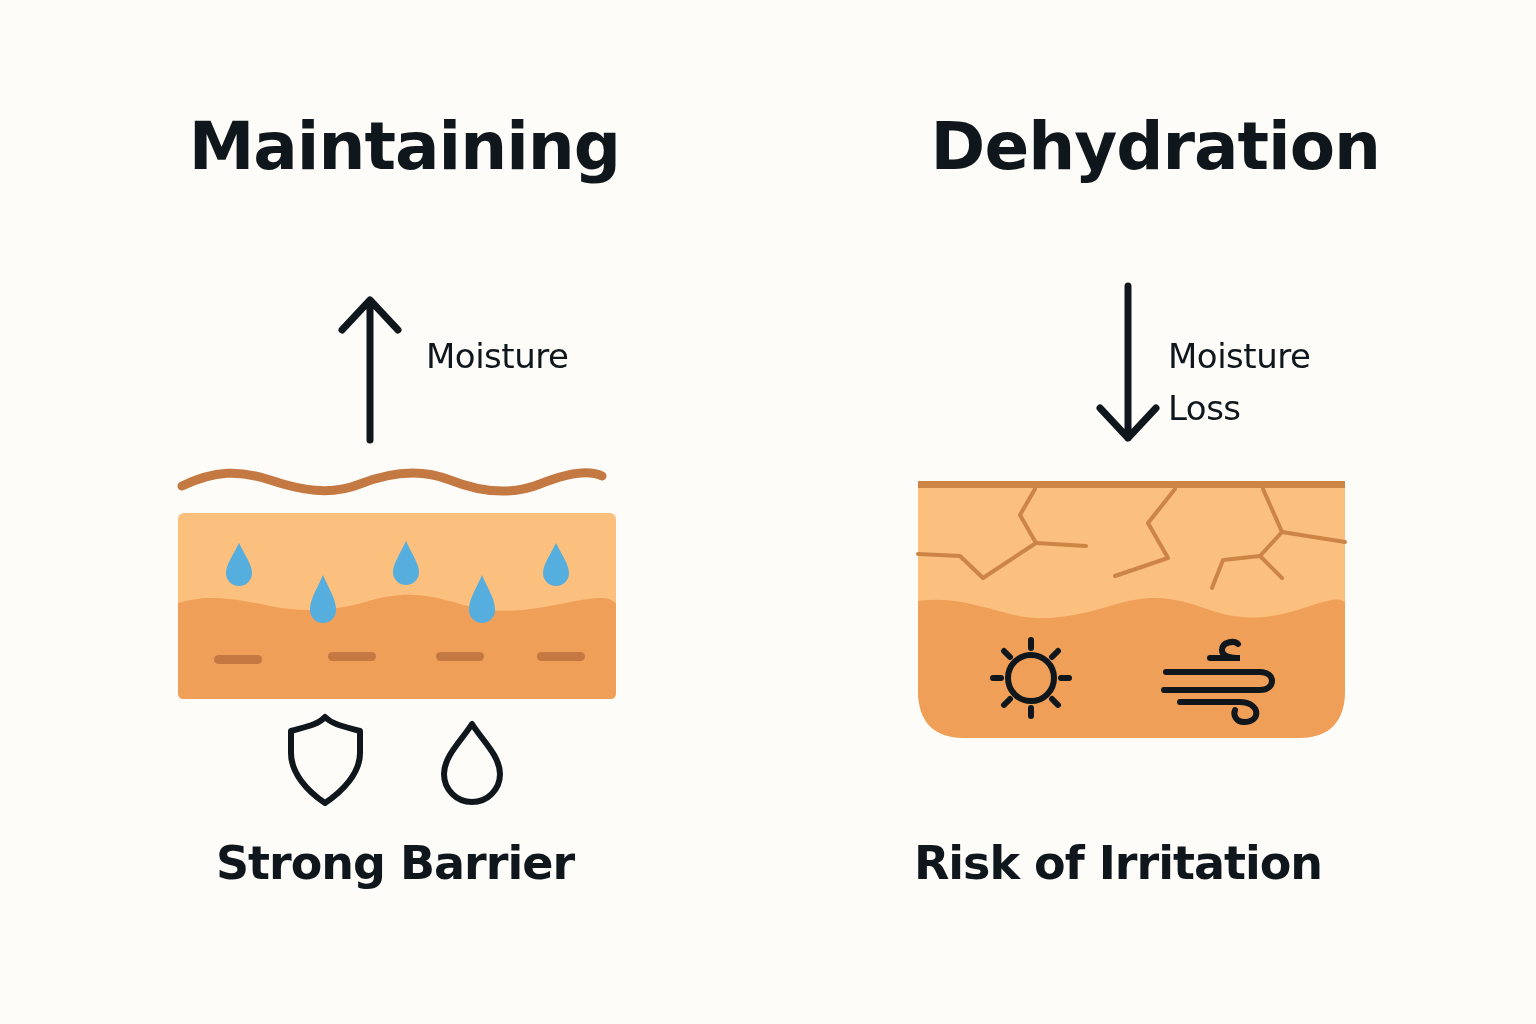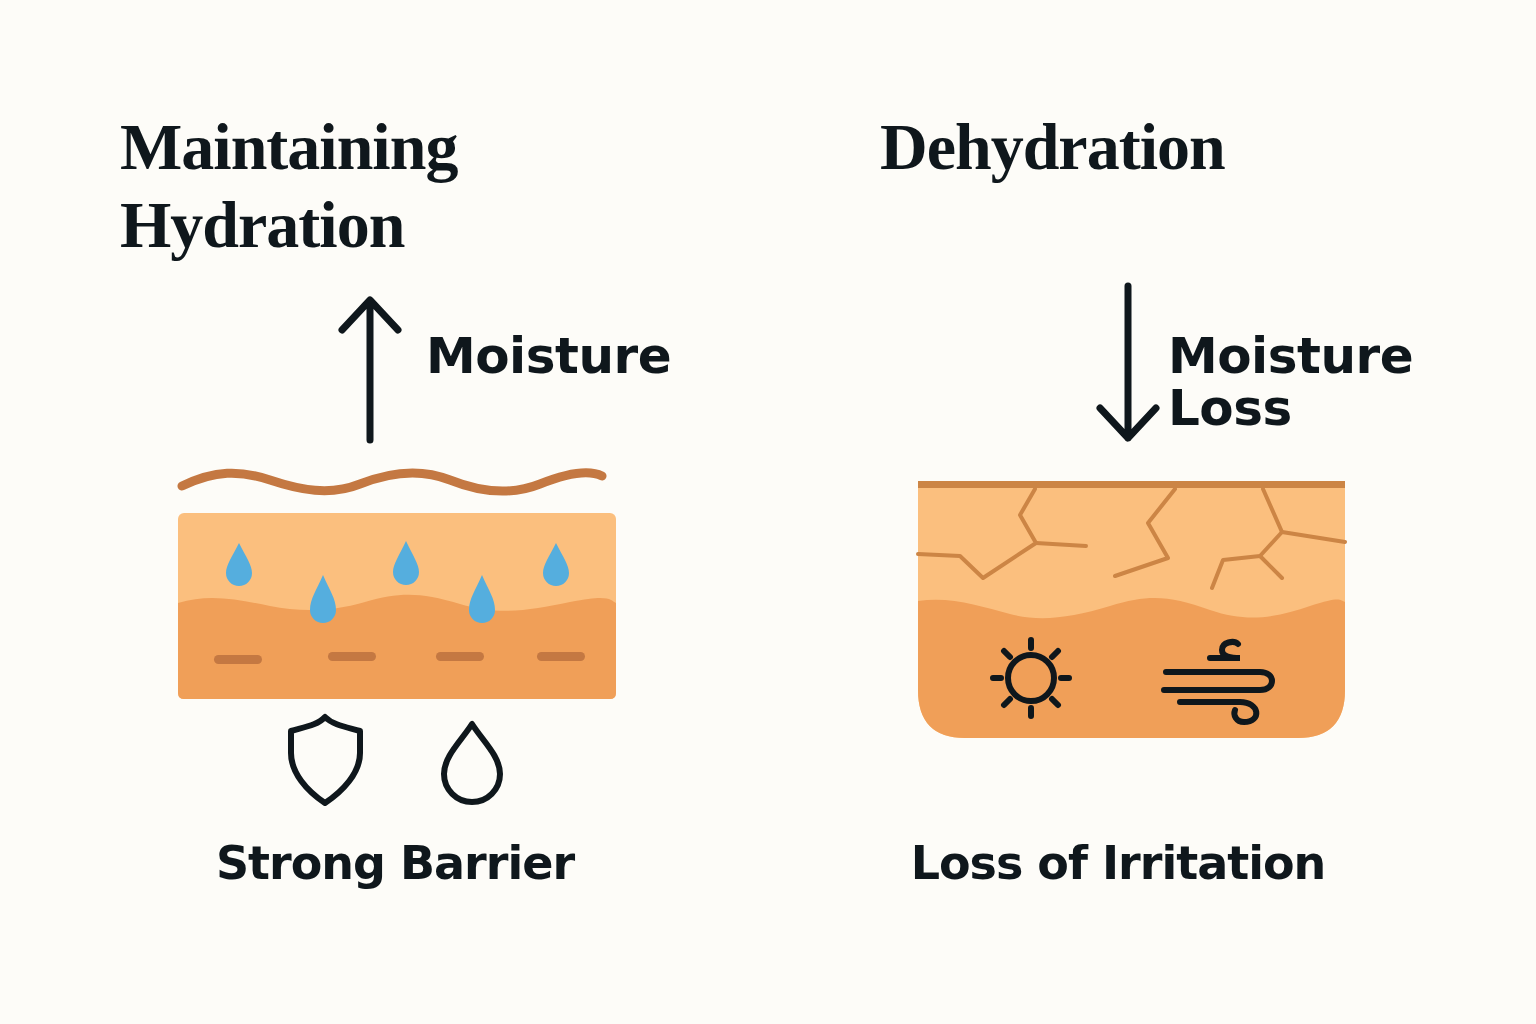--- a/index.html
+++ b/index.html
@@ -6,39 +6,38 @@
   body {
     width: 1536px; height: 1024px; overflow: hidden;
     background: #fdfcf8;
     font-family: "DejaVu Sans", sans-serif;
     color: #0f171c;
     position: relative;
   }
   .abs { position: absolute; }
   .title {
     font-weight: bold; font-size: 66px; line-height: 78px;
-    text-align: left; letter-spacing: -1px; font-family: Liberation Serif, serif;
+    text-align: right; letter-spacing: -1px;
   }
   .label {
-    font-weight: bold; font-size: 50px; line-height: 52px;
+    font-weight: normal; font-size: 34px; line-height: 52px;
     letter-spacing: -0.5px;
   }
   .caption {
     font-weight: bold; font-size: 46px; line-height: 70px;
     text-align: center; letter-spacing: -1px; white-space: nowrap;
   }
   svg { display: block; overflow: visible; }
 </style>
 </head>
 <body>
 
 <div>
   <div class="abs title" style="left:120px; top:108px; width:500px;">
     <div>Maintaining</div>
-    <div>Hydration</div>
   </div>
 
   <svg class="abs" style="left:330px; top:290px;" width="80" height="160" viewBox="0 0 80 160">
     <path d="M40 150 L40 12 M12 40 L40 10 L68 40" fill="none" stroke="#0f171c" stroke-width="7" stroke-linecap="round" stroke-linejoin="round"></path>
   </svg>
 
   <div class="abs label" style="left:426px; top:330px;">
     <div>Moisture</div>
   </div>
 
@@ -99,14 +98,14 @@
       <circle cx="121" cy="208" r="23"></circle>
       <path d="M121 170 L121 178 M121 238 L121 246 M83 208 L91 208 M151 208 L159 208 M94 181 L100 187 M142 229 L148 235 M148 181 L142 187 M100 229 L94 235"></path>
     </g>
     <g fill="none" stroke="#0f171c" stroke-width="6" stroke-linecap="round">
       <path d="M256 202 L350 202 C 366 202, 366 220, 350 220 L254 220"></path>
       <path d="M270 232 L330 232 C 350 232, 352 252, 334 252 C 326 252, 323 245, 325 240"></path>
       <path d="M300 188 L330 188 C 318 188, 312 186, 312 180 C 312 172, 324 170, 328 174"></path>
     </g>
   </svg>
 
-  <div class="abs caption" style="left:818px; top:828px; width:600px;">Loss of Irritation</div>
+  <div class="abs caption" style="left:818px; top:828px; width:600px;">Risk of Irritation</div>
 </div>
 
 </body></html>

